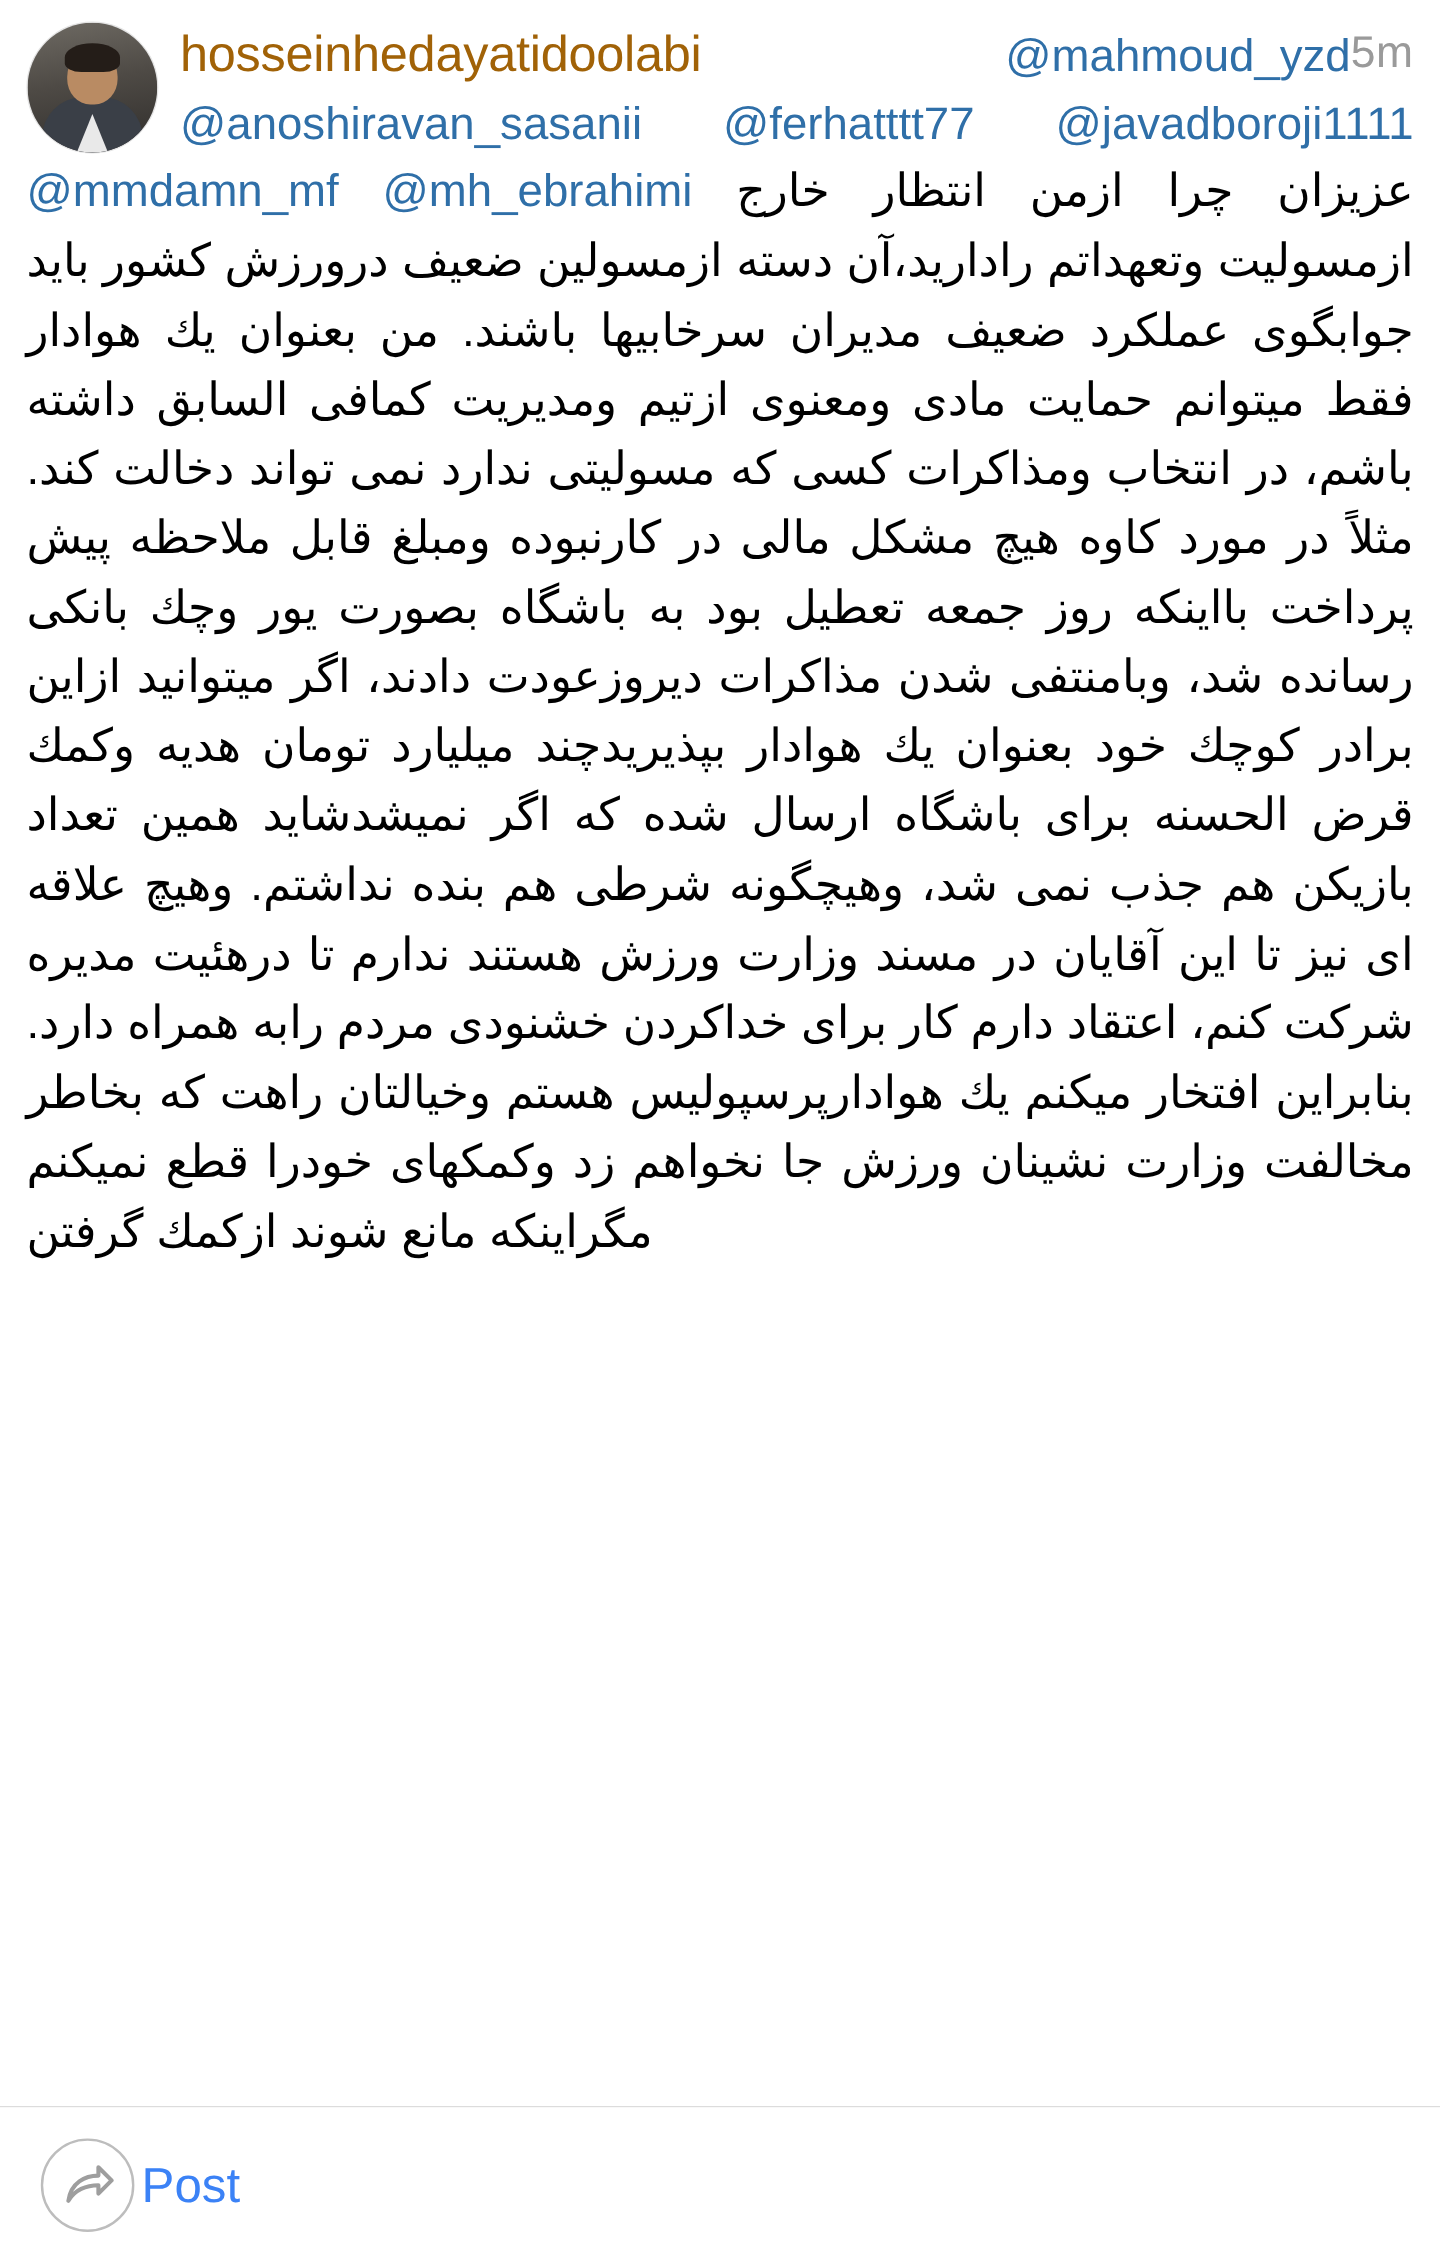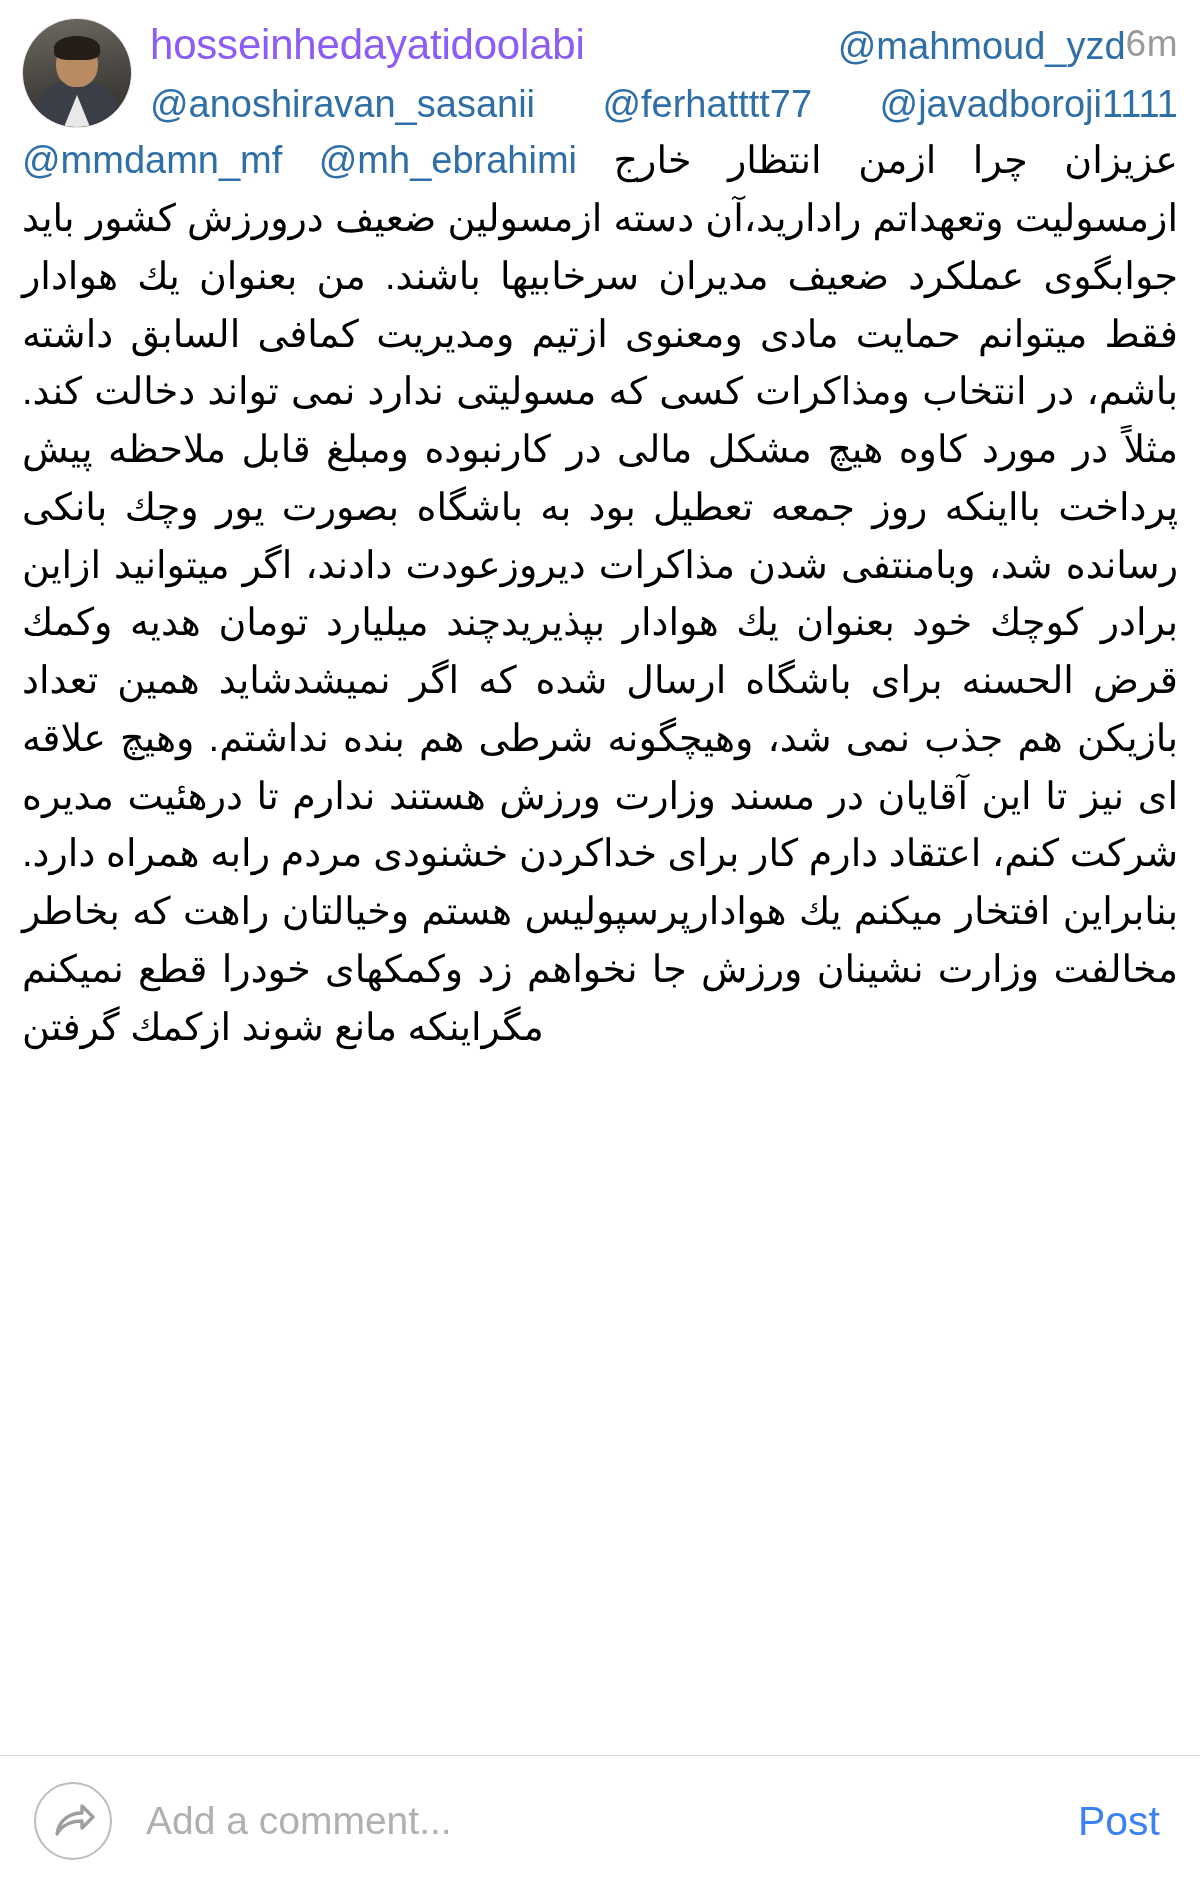--- a/index.html
+++ b/index.html
@@ -101,21 +101,21 @@
 
   .text-flow {
     font-size: 38px;
     line-height: 1.48;
     color: #1b1b1b;
     text-align: justify;
     word-break: normal;
   }
   .username {
     font-size: 42px;
-    color: #8b5cf6;
+    color: #a16207;
     letter-spacing: -0.2px;
   }
   .mention {
     color: #2f6fa8;
   }
   .rtl-body {
     direction: rtl;
     unicode-bidi: isolate;
     font-size: 38px;
     line-height: 1.52;
@@ -175,21 +175,21 @@
     cursor: pointer;
   }
 </style>
 </head>
 <body>
 
 <div class="screen">
 
   <div class="comment-block">
 
-    <div class="time">6m</div>
+    <div class="time">5m</div>
 
     <div class="avatar">
       <div class="av-bg"></div>
       <div class="av-body"></div>
       <div class="av-shirt"></div>
       <div class="av-head"></div>
       <div class="av-hair"></div>
     </div>
 
     <div class="text-flow">
@@ -200,17 +200,16 @@
 
     <div class="fade-bottom"></div>
   </div>
 
   <div class="composer">
     <div class="share-btn">
       <svg width="44" height="40" viewBox="0 0 44 40" aria-hidden="true">
         <path d="M6 33 C8 18, 20 12, 31 12 L31 5 L42 16 L31 27 L31 20 C21 20, 11 24, 6 33 Z" fill="none" stroke="#9e9e9e" stroke-width="3.4" stroke-linejoin="round" stroke-linecap="round"></path>
       </svg>
     </div>
-    <input class="comment-input" type="text" value="" placeholder="Add a comment..." style="">
     <button class="post-btn">Post</button>
   </div>
 
 </div>
 
 </body></html>

